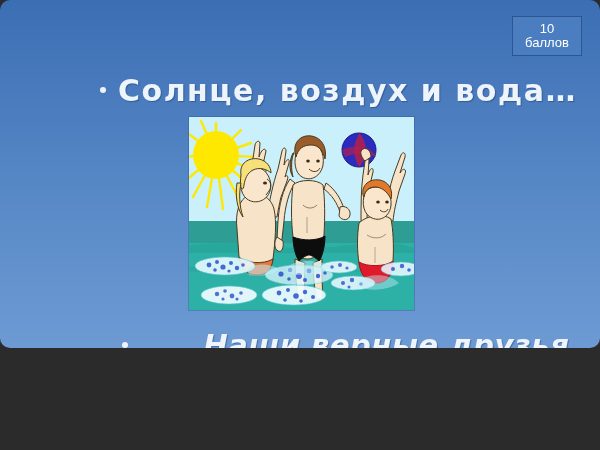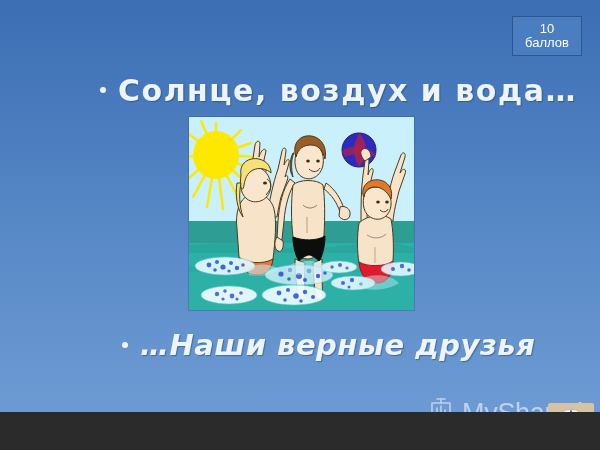--- a/index.html
+++ b/index.html
@@ -3,25 +3,26 @@
 <meta charset="utf-8">
 <style>
   html, body {
     margin: 0;
     padding: 0;
     background: #2b2b2b;
   }
   #slide {
     position: relative;
     width: 600px;
-    height: 412px;
+    height: 348px;
     overflow: hidden;
     background: linear-gradient(to bottom, #3c6eb4 0%, #4a7cbe 30%, #5a8bc8 60%, #6d9ad3 100%);
     font-family: "DejaVu Sans", sans-serif;
     user-select: none;
+    border-radius: 10px;
   }
 
   
   #score-badge {
     position: absolute;
     left: 512px;
     top: 16px;
     width: 70px;
     height: 40px;
     box-sizing: border-box;
@@ -78,20 +79,21 @@
     top: 325px;
     height: 40px;
   }
   #line-bottom .txt {
     font-family: "DejaVu Sans", sans-serif;
     font-size: 29px;
     font-weight: bold;
     font-style: italic;
     letter-spacing: .5px;
     text-shadow: 1px 1px 1px rgba(25,55,105,.45);
+    margin-left: 34px;
   }
 
   
   #illustration {
     position: absolute;
     left: 189px;
     top: 117px;
     width: 225px;
     height: 193px;
     background: #c9f0fb;

